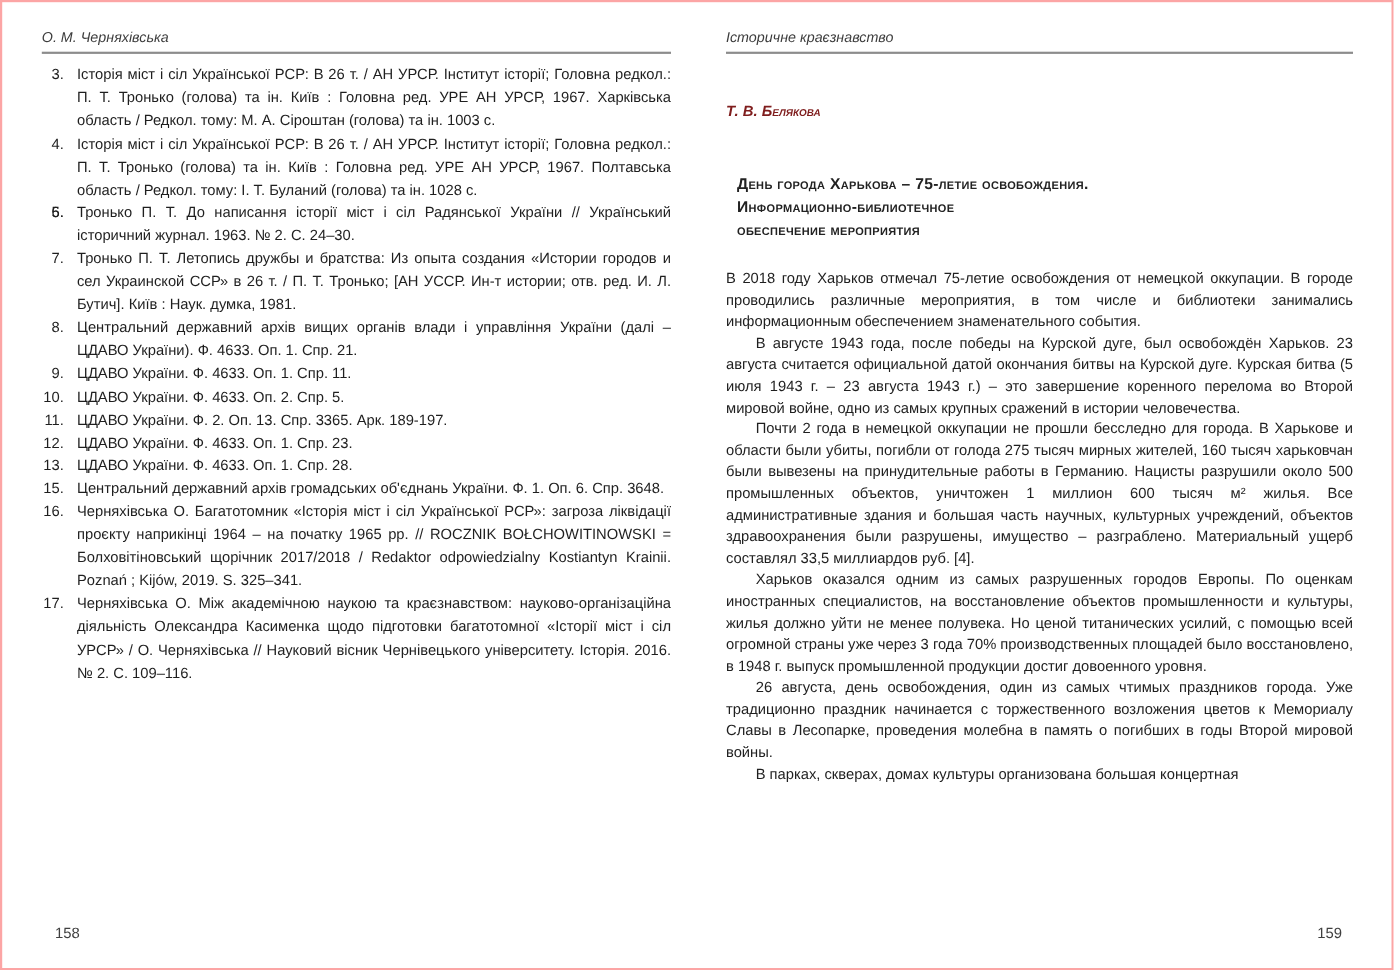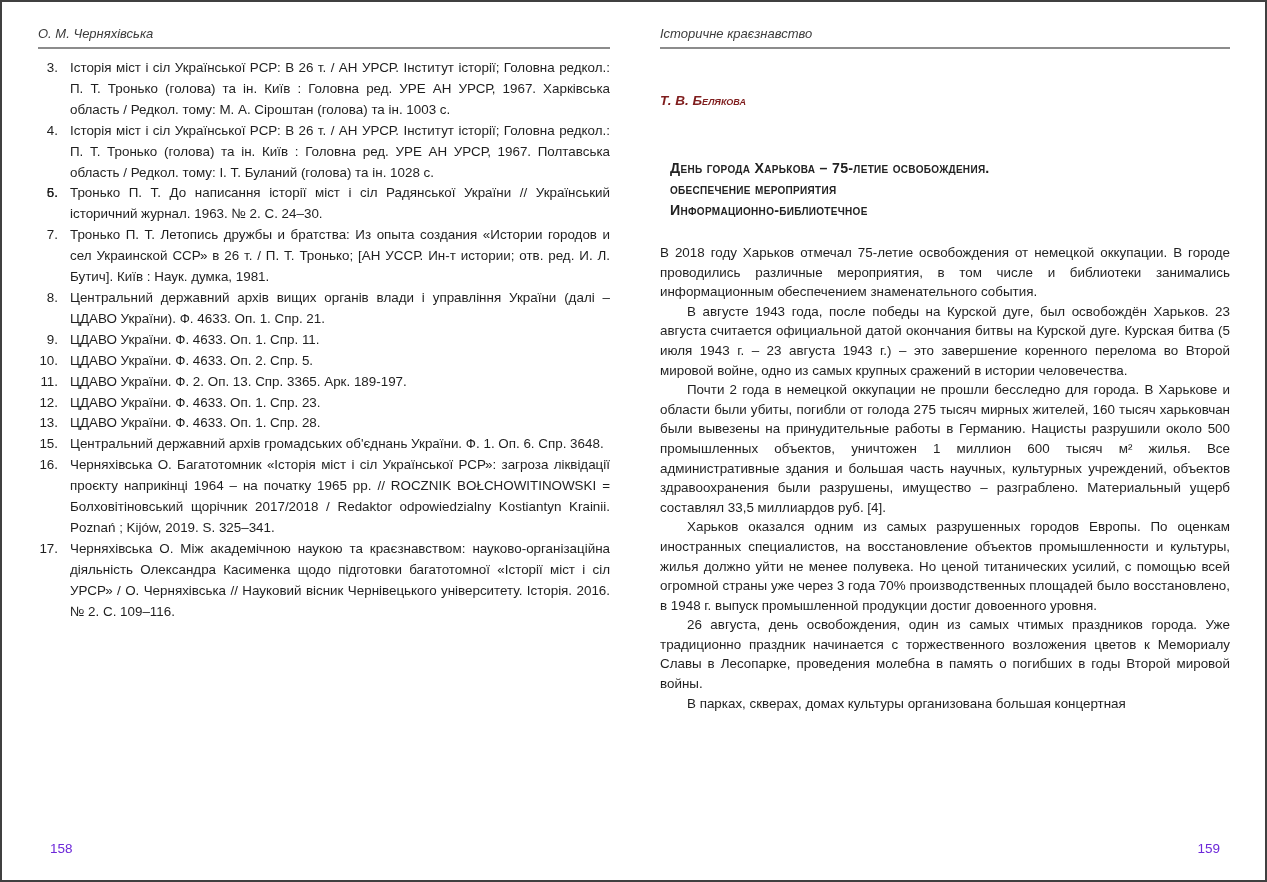--- a/index.html
+++ b/index.html
@@ -2,21 +2,21 @@
 <html><head>
 <meta charset="utf-8">
 <style>
   html, body { margin: 0; padding: 0; background: #fff; }
   .canvas {
     position: relative;
     width: 1267px;
     height: 882px;
     box-sizing: border-box;
     background: #ffffff;
-    border: 2px solid #404040;
+    border: 2px solid #fca5a5;
     overflow: hidden;
     font-family: "Liberation Sans", sans-serif;
     color: #1f1f1f;
   }
   .page { position: absolute; top: 24px; height: 830px; }
   .left-page  { left: 36px;  width: 572px; }
   .right-page { left: 658px; width: 570px; }
 
   .running-header {
     height: 17px;
@@ -72,21 +72,21 @@
     line-height: 19.6px;
     text-align: justify;
   }
   .article-body p { margin: 0; text-indent: 27px; }
   .article-body p:first-of-type { text-indent: 0; }
 
   .page-number {
     position: absolute;
     bottom: 0;
     font-size: 13.5px;
-    color: #6d28d9;
+    color: #404040;
   }
   .pn-left  { left: 12px; }
   .pn-right { right: 10px; }
 </style>
 </head>
 <body>
 
 <div class="canvas">
 
   <section class="page left-page">
@@ -174,23 +174,23 @@
     <header class="running-header">
       <span>Історичне краєзнавство</span>
     </header>
 
     <div class="author">Т. В. Белякова</div>
 
     <h1 class="article-title">
 
         <div class="title-line">День города Харькова – 75-летие освобождения.</div>
 
+        <div class="title-line">Информационно-библиотечное</div>
+
         <div class="title-line">обеспечение мероприятия</div>
-
-        <div class="title-line">Информационно-библиотечное</div>
       </h1>
 
     <div class="article-body">
 
         <p>В 2018 году Харьков отмечал 75-летие освобождения от немецкой оккупации. В городе проводились различные мероприятия, в том числе и библиотеки занимались информационным обеспечением знаменательного события.</p>
 
         <p>В августе 1943 года, после победы на Курской дуге, был освобождён Харьков. 23 августа считается официальной датой окончания битвы на Курской дуге. Курская битва (5 июля 1943 г. – 23 августа 1943 г.) – это завершение коренного перелома во Второй мировой войне, одно из самых крупных сражений в истории человечества.</p>
 
         <p>Почти 2 года в немецкой оккупации не прошли бесследно для города. В Харькове и области были убиты, погибли от голода 275 тысяч мирных жителей, 160 тысяч харьковчан были вывезены на принудительные работы в Германию. Нацисты разрушили около 500 промышленных объектов, уничтожен 1 миллион 600 тысяч м² жилья. Все административные здания и большая часть научных, культурных учреждений, объектов здравоохранения были разрушены, имущество – разграблено. Материальный ущерб составлял 33,5 миллиардов руб. [4].</p>
 

